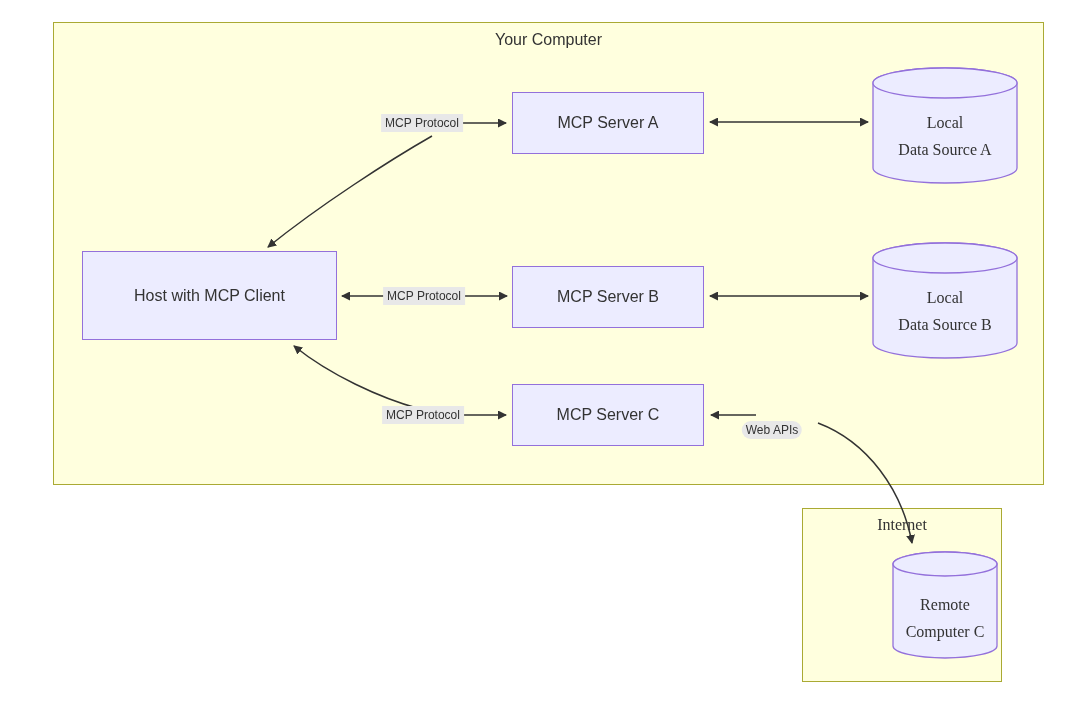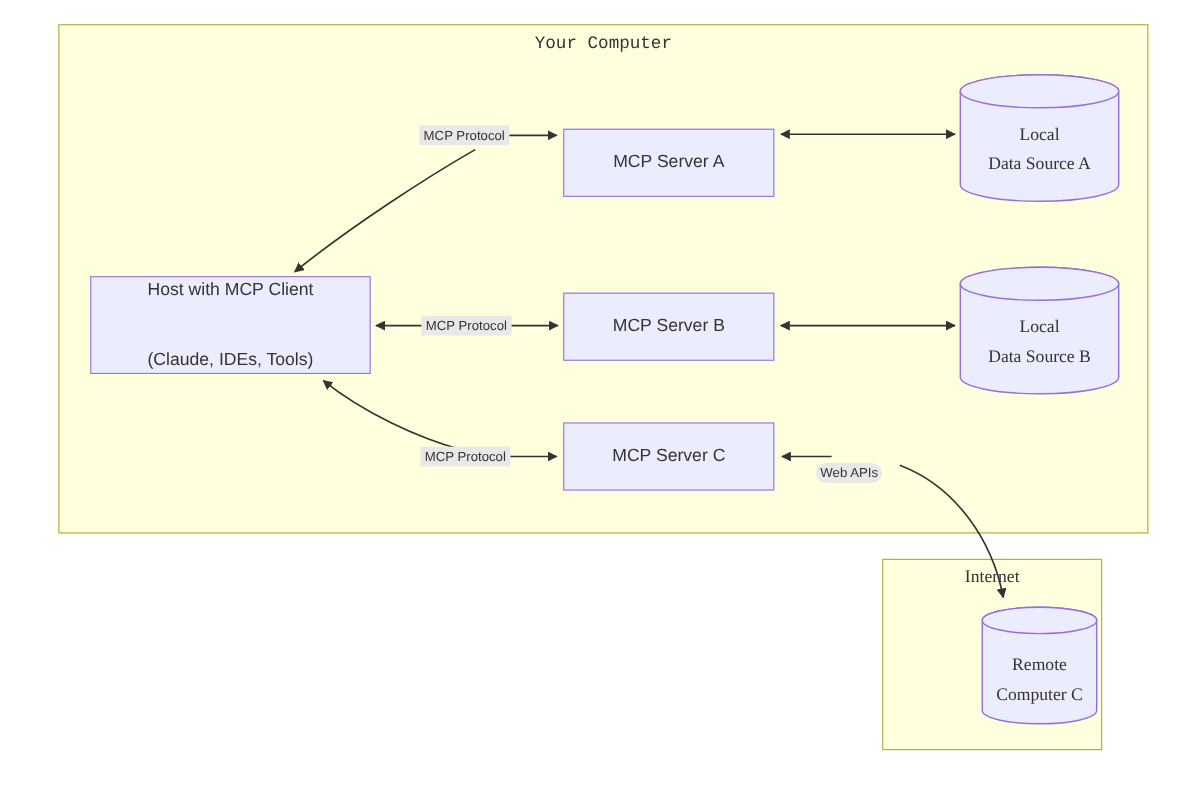--- a/index.html
+++ b/index.html
@@ -79,21 +79,21 @@
     padding:2px 4px;
     white-space:nowrap;
     z-index:4;
   }
 </style>
 </head>
 <body>
 
 <div class="canvas">
 
-  <div class="cluster" style="left:53px;top:22px;width:991px;height:463px;font-family:Liberation Mono, monospace;">
+  <div class="cluster" style="left:53px;top:22px;width:991px;height:463px;">
     <span class="cluster-label">Your Computer</span>
   </div>
 
   <div class="cluster" style="left:802px;top:508px;width:200px;height:174px;font-family:Liberation Serif, serif;">
     <span class="cluster-label" style="top:7px;">Internet</span>
   </div>
 
   <svg class="edges" width="1080" height="718" viewBox="0 0 1080 718">
     <defs>
       <marker id="arrowEnd" markerWidth="9" markerHeight="9" refX="8" refY="4.5" orient="auto" markerUnits="userSpaceOnUse">
@@ -133,24 +133,23 @@
     </g>
 
     <g>
       <path d="M 893 564 V 646 A 52 12 0 0 0 997 646 V 564 A 52 12 0 0 0 893 564 Z" fill="var(--node-fill)" stroke="var(--node-border)" stroke-width="1.3"></path>
       <ellipse cx="945" cy="564" rx="52" ry="12" fill="var(--node-fill)" stroke="var(--node-border)" stroke-width="1.3"></ellipse>
     </g>
   </svg>
 
   <div class="node" style="left:82px;top:251px;width:255px;height:89px;gap:36px;">
     <span>Host with MCP Client</span>
-    <span>(Claude, IDEs, Tools)</span>
   </div>
 
-  <div class="node" style="left:512px;top:92px;width:192px;height:62px;margin-top:25px;">
+  <div class="node" style="left:512px;top:92px;width:192px;height:62px;">
     <span>MCP Server A</span>
   </div>
 
   <div class="node" style="left:512px;top:384px;width:192px;height:62px;">
     <span>MCP Server C</span>
   </div>
 
   <div class="node" style="left:512px;top:266px;width:192px;height:62px;">
     <span>MCP Server B</span>
   </div>

